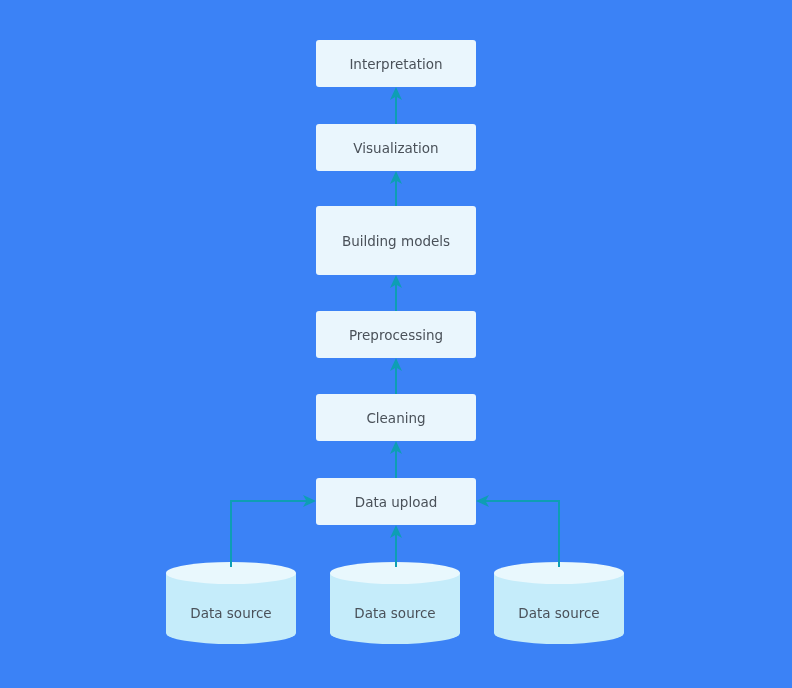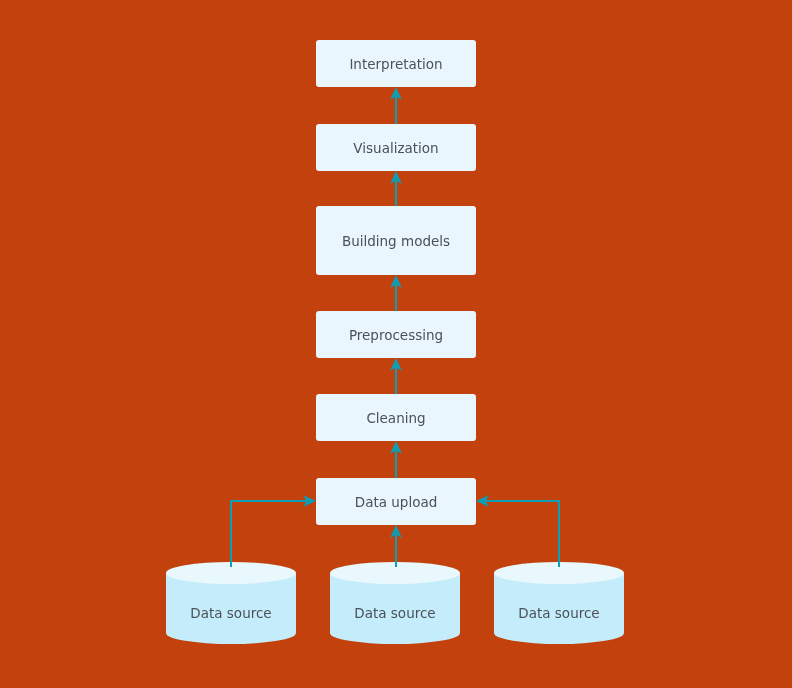--- a/index.html
+++ b/index.html
@@ -4,21 +4,21 @@
 <style>
   html, body {
     margin: 0;
     padding: 0;
     background: #000000;
   }
   #canvas {
     position: relative;
     width: 792px;
     height: 688px;
-    background: #c2410c;
+    background: #3b82f6;
     overflow: hidden;
     font-family: "DejaVu Sans", "Liberation Sans", sans-serif;
   }
   #diagram-svg {
     position: absolute;
     left: 0;
     top: 0;
     width: 792px;
     height: 688px;
     display: block;

